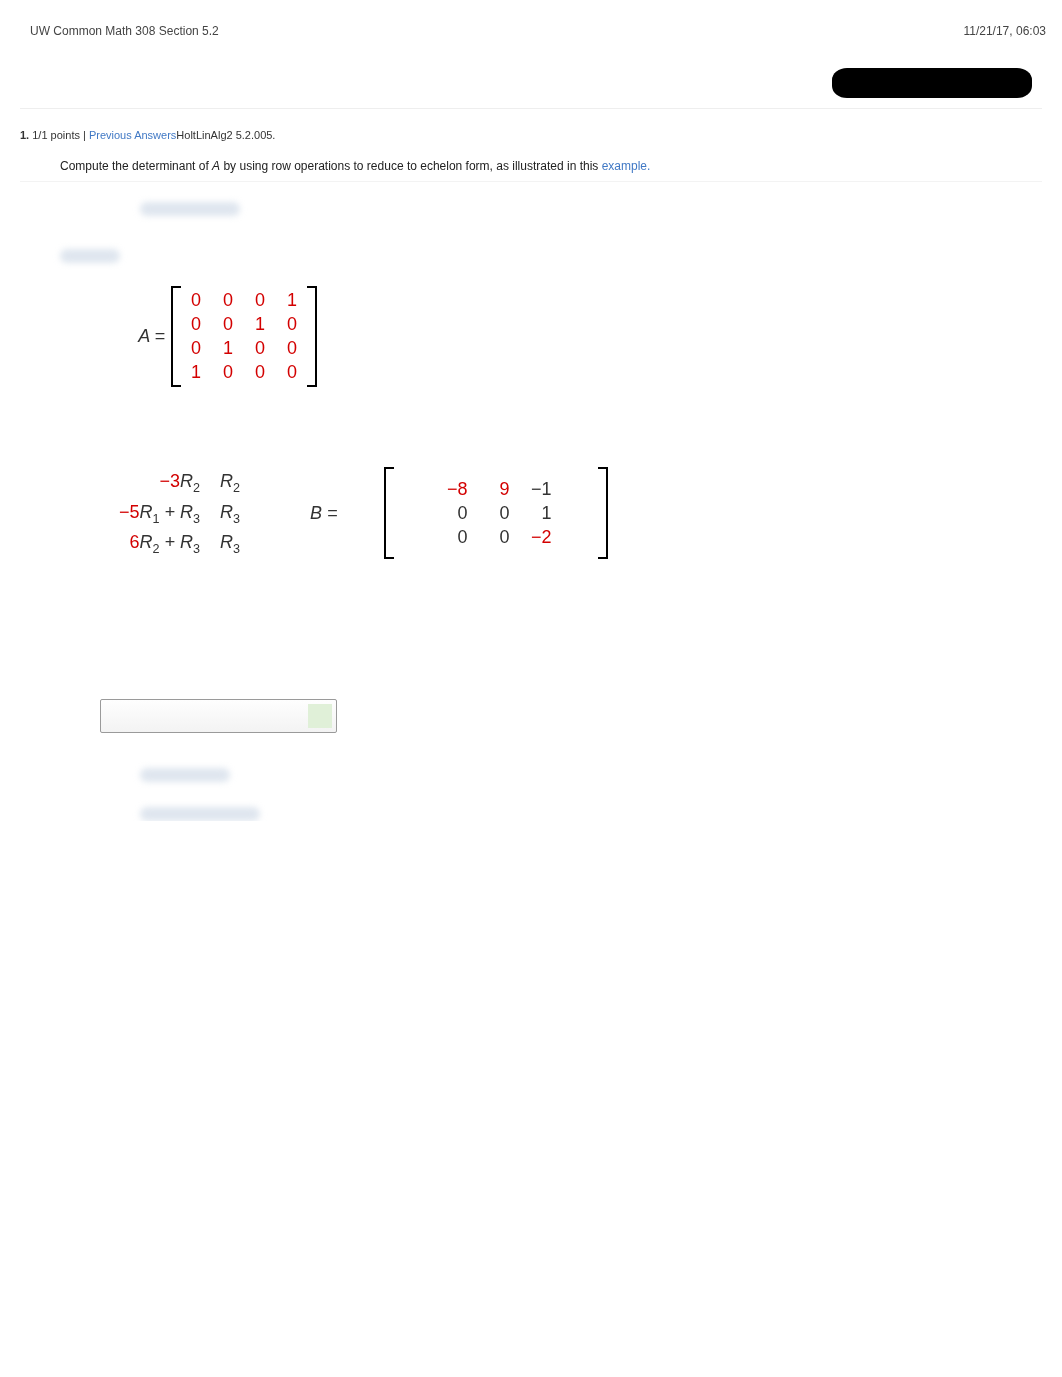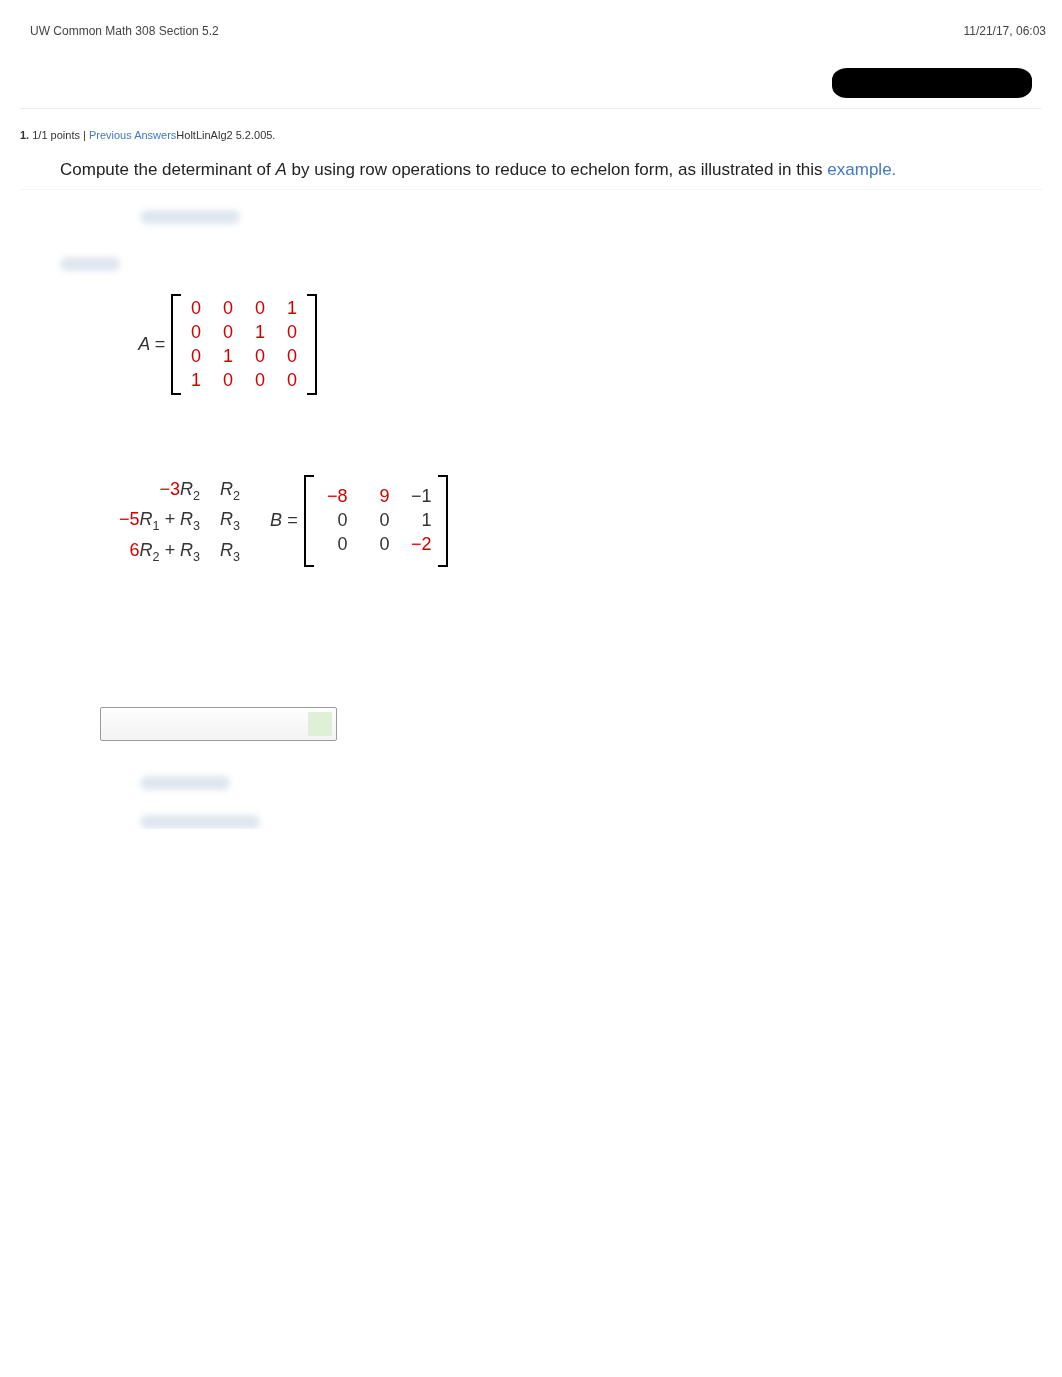--- a/index.html
+++ b/index.html
@@ -40,21 +40,21 @@
   }
   .q-header .num {
     font-weight: bold;
   }
   .q-header .prev-link {
     color: #4179c5;
     cursor: pointer;
   }
   .prompt {
     margin: 10px 0 6px 40px;
-    font-size: 17px;
+    font-size: 12px;
     line-height: 1.5;
     color: #222;
   }
   .prompt .ex {
     color: #4179c5;
     cursor: pointer;
   }
   .divider2 {
     height: 1px;
     background: #f3f3f3;
@@ -116,20 +116,21 @@
   .detA {
     font-size: 18px;
     margin: 6px 0 0 40px;
   }
   .italic { font-style: italic; }
   .ops-block {
     display: flex;
     align-items: center;
     margin: 80px 0 0 40px;
     font-size: 18px;
+    gap: 40px;
   }
   .ops-col {
     margin-right: 30px;
   }
   .ops-col .op-line {
     display: flex;
     justify-content: flex-end;
     align-items: baseline;
     gap: 20px;
     line-height: 1.6;

